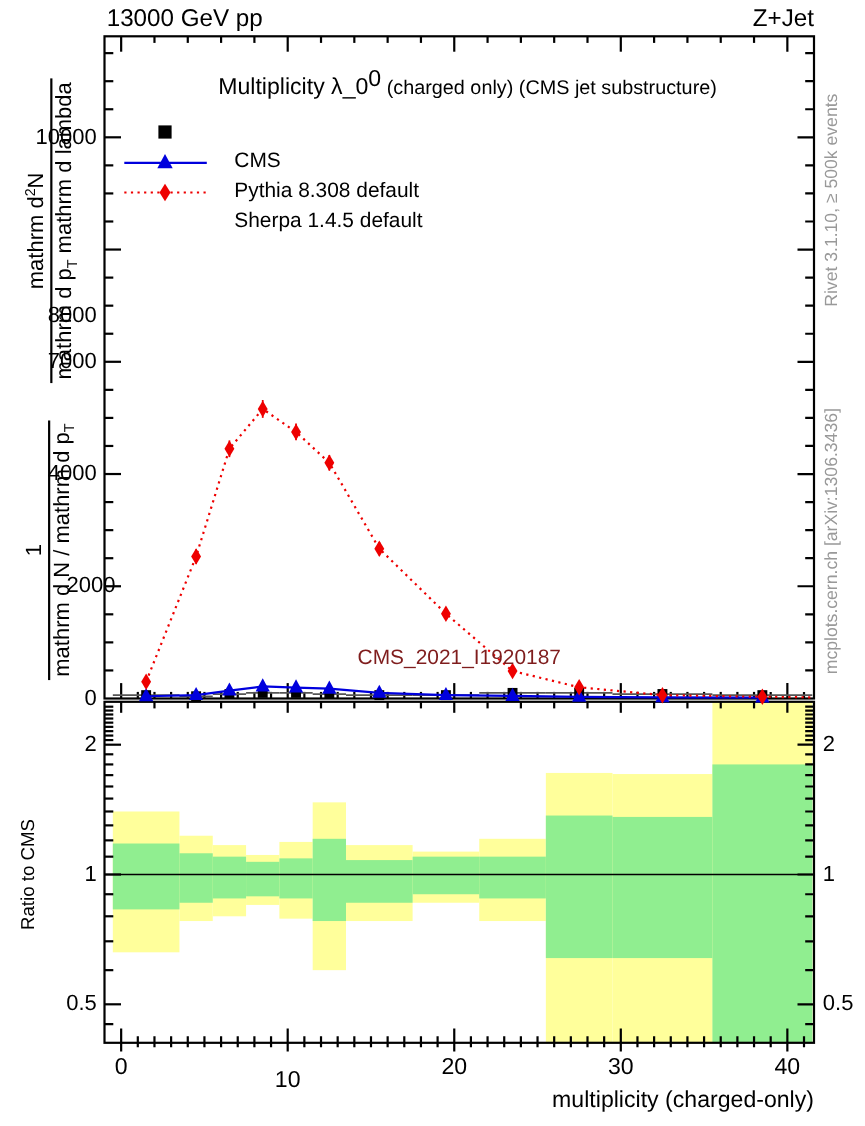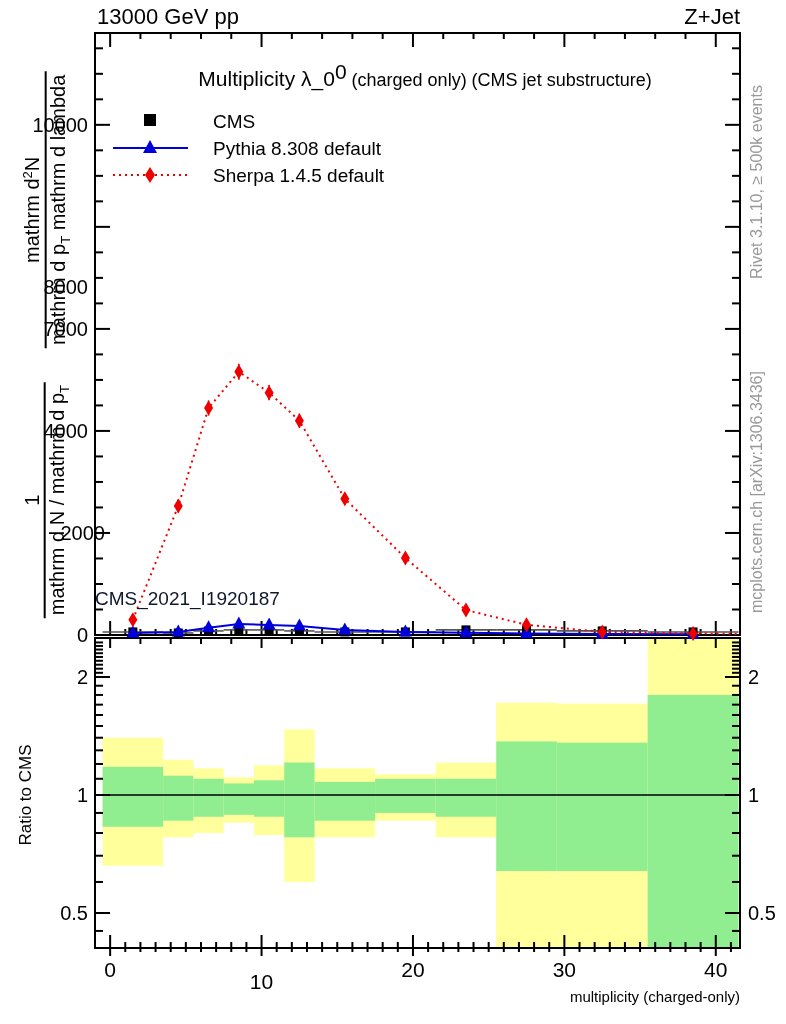--- a/index.html
+++ b/index.html
@@ -2,26 +2,26 @@
 <html><head>
 <meta charset="utf-8">
 <style>
   html,body{margin:0;padding:0;background:#fff;}
   body{width:786px;height:1024px;position:relative;overflow:hidden;
        font-family:"Liberation Sans","DejaVu Sans",sans-serif;color:#000;}
   .abs{position:absolute;white-space:nowrap;}
   .hdr{font-size:22px;}
   .title-line{left:95px;top:60px;width:660px;text-align:center;font-size:18px;}
   .title-big{font-size:21px;}
-  .legend-label{left:213px;font-size:19px;}
-  .watermark{left:95px;top:588px;width:645px;text-align:left;
-             font-size:19px;color:#0f172a;}
+  .legend-label{left:213px;font-size:19px;margin-top:25px;}
+  .watermark{left:95px;top:588px;width:645px;text-align:center;
+             font-size:19px;color:#7f1d1d;}
   .side-note{font-size:16px;color:#999;transform:translate(-50%,-50%) rotate(-90deg);}
   .ratio-ylabel{font-size:17px;transform:translate(-50%,-50%) rotate(-90deg);}
-  .xlabel{left:400px;top:988px;width:340px;text-align:right;font-size:15px;}
+  .xlabel{left:400px;top:988px;width:340px;text-align:right;font-size:21px;}
   .ylabel-main{left:46px;top:345px;transform:translate(-50%,-50%) rotate(-90deg);
                display:flex;gap:34px;align-items:center;font-size:20px;}
   .frac{display:inline-flex;flex-direction:column;align-items:center;}
   .frac .den{border-top:2px solid #000;padding:0 3px;}
   .frac .num{padding:0 3px;}
   .frac sub{font-size:13px;}
   .frac sup{font-size:13px;}
   .tick-label{position:absolute;font-size:20px;}
   .ytick{width:62px;text-align:right;transform:translateY(-50%);}
   .rtick-r{width:62px;text-align:left;transform:translateY(-50%);}

